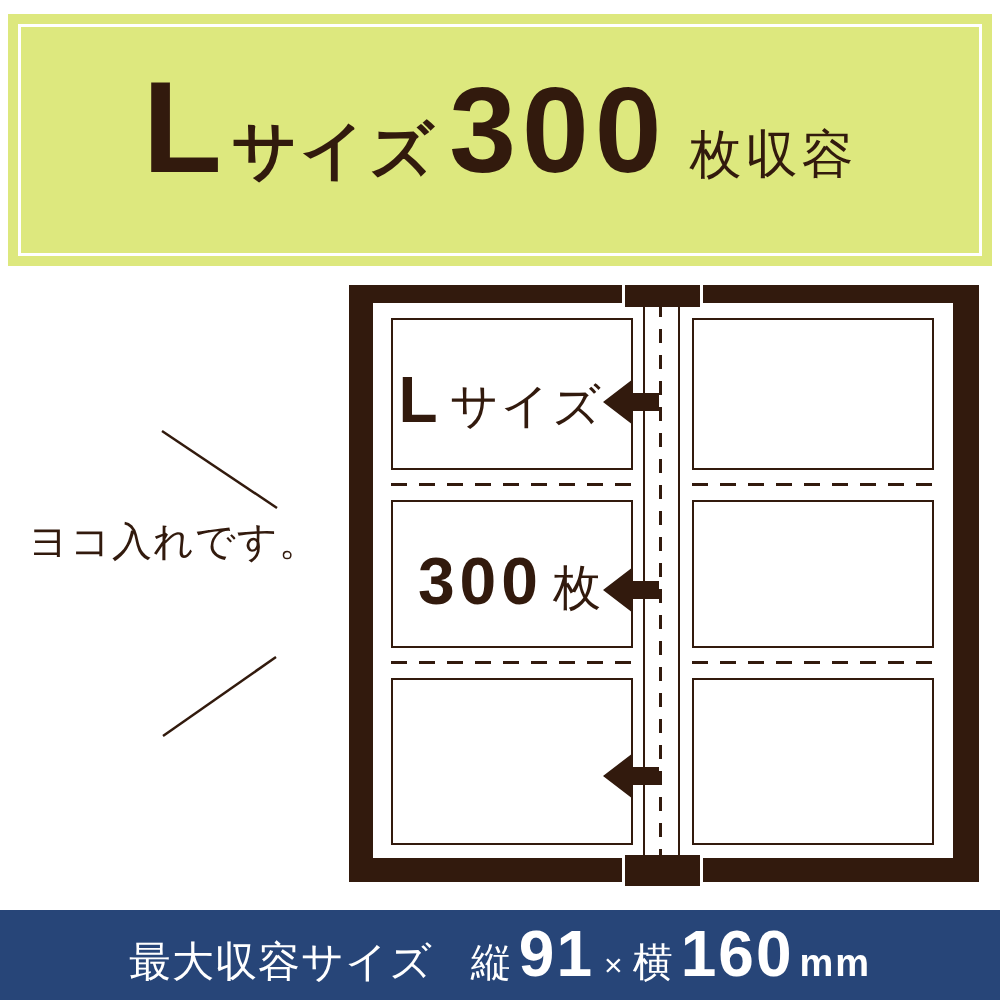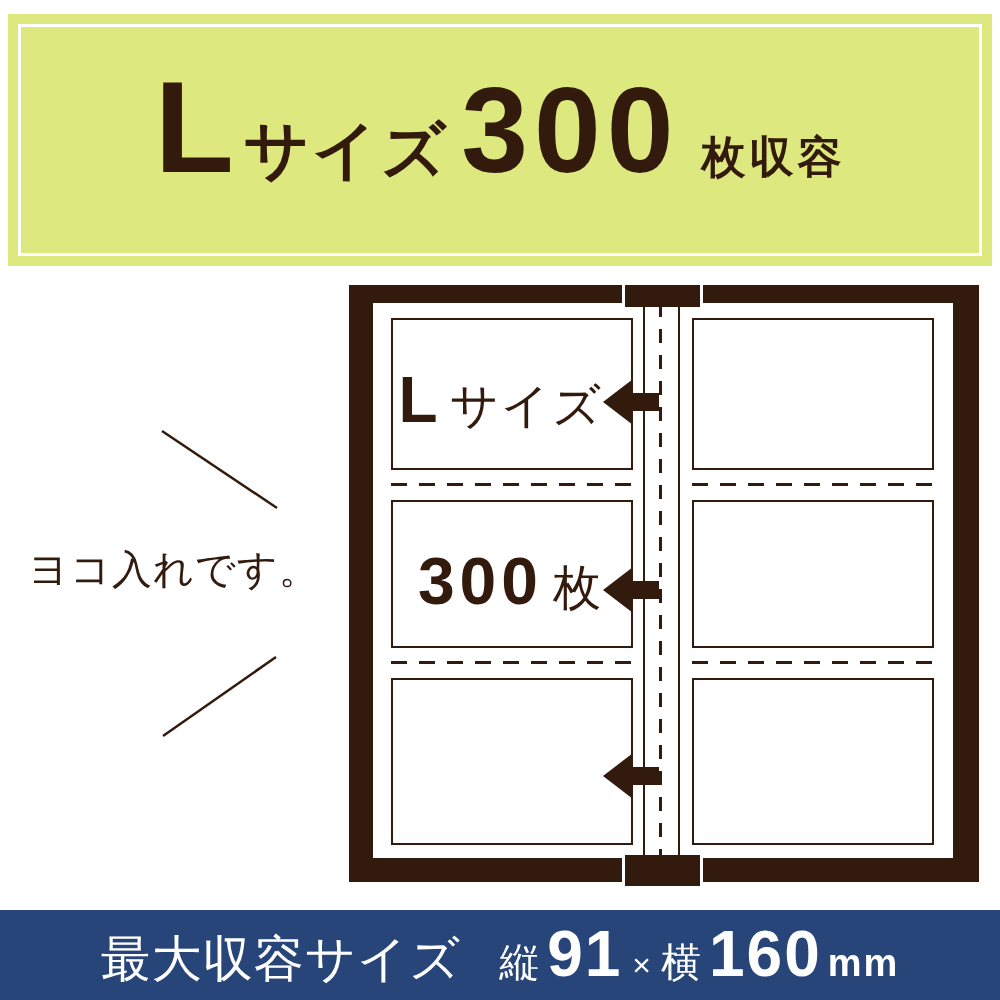--- a/index.html
+++ b/index.html
@@ -12,24 +12,24 @@
   body{background:#ffffff;font-family:"Liberation Sans","DejaVu Sans",sans-serif;}
   .stage{position:relative;width:1000px;height:1000px;background:#ffffff;overflow:hidden;}
 
   
   .banner{position:absolute;left:8px;top:14px;width:984px;height:252px;background:var(--green);}
   .banner-border{position:absolute;inset:10px;border:3px solid #ffffff;}
   .banner-text{position:absolute;inset:0;display:flex;justify-content:center;align-items:baseline;padding-top:48px;line-height:1;color:var(--brown);white-space:nowrap;}
   .banner-text .b-letter{font-size:130px;font-weight:700;}
   .banner-text .b-kana{font-size:64px;font-weight:600;letter-spacing:3px;margin-left:10px;}
   .banner-text .b-num{font-size:120px;font-weight:700;letter-spacing:6px;margin-left:12px;}
-  .banner-text .b-kana2{font-size:44px;font-weight:700;letter-spacing:4px;margin-left:22px;}
+  .banner-text .b-kana2{font-size:52px;font-weight:400;letter-spacing:4px;margin-left:22px;}
 
   
-  .side-note{position:absolute;left:28px;top:545px;font-size:40px;color:var(--brown);letter-spacing:1px;line-height:1.2;white-space:nowrap;}
+  .side-note{position:absolute;left:28px;top:517px;font-size:40px;color:var(--brown);letter-spacing:1px;line-height:1.2;white-space:nowrap;}
   .emph{position:absolute;left:150px;top:420px;}
 
   
   .album{position:absolute;left:349px;top:285px;width:630px;height:601px;}
   .bar{position:absolute;background:var(--brown);}
   .bar-left{left:0;top:0;width:24px;height:597px;}
   .bar-right{left:604px;top:0;width:26px;height:597px;}
   .bar-top-l{left:0;top:0;width:273px;height:18px;}
   .bar-top-m{left:276px;top:0;width:75px;height:22px;}
   .bar-top-r{left:354px;top:0;width:276px;height:18px;}
@@ -64,21 +64,21 @@
   .slot-label{position:absolute;display:flex;justify-content:flex-end;align-items:baseline;line-height:1;color:var(--brown);white-space:nowrap;z-index:4;}
   .lab1{left:44px;top:35px;width:238px;height:148px;padding-right:28px;padding-top:48px;box-sizing:border-box;}
   .lab1 .big{font-size:64px;font-weight:700;}
   .lab1 .kana{font-size:48px;font-weight:500;letter-spacing:2px;margin-left:12px;}
   .lab2{left:44px;top:217px;width:238px;height:144px;padding-right:30px;padding-top:46px;box-sizing:border-box;}
   .lab2 .big{font-size:66px;font-weight:700;letter-spacing:5px;}
   .lab2 .kana{font-size:48px;font-weight:500;margin-left:10px;}
 
   
   .footer{position:absolute;left:0;top:910px;width:1000px;height:90px;background:var(--navy);display:flex;justify-content:center;align-items:baseline;color:#ffffff;line-height:1;padding-top:12px;box-sizing:border-box;white-space:nowrap;}
-  .footer .f-label{font-size:50px;font-weight:400;letter-spacing:1px;}
+  .footer .f-label{font-size:42px;font-weight:400;letter-spacing:1px;}
   .footer .f-pre{font-size:40px;font-weight:400;margin-left:38px;}
   .footer .f-num{font-size:64px;font-weight:700;letter-spacing:2px;margin-left:8px;}
   .footer .f-x{font-size:32px;font-weight:400;margin-left:10px;}
   .footer .f-pre2{font-size:40px;font-weight:400;margin-left:10px;}
   .footer .f-num2{font-size:64px;font-weight:700;letter-spacing:2px;margin-left:8px;}
   .footer .f-unit{font-size:38px;font-weight:700;letter-spacing:2px;margin-left:6px;text-align:right;}
 </style>
 </head>
 <body>
 

